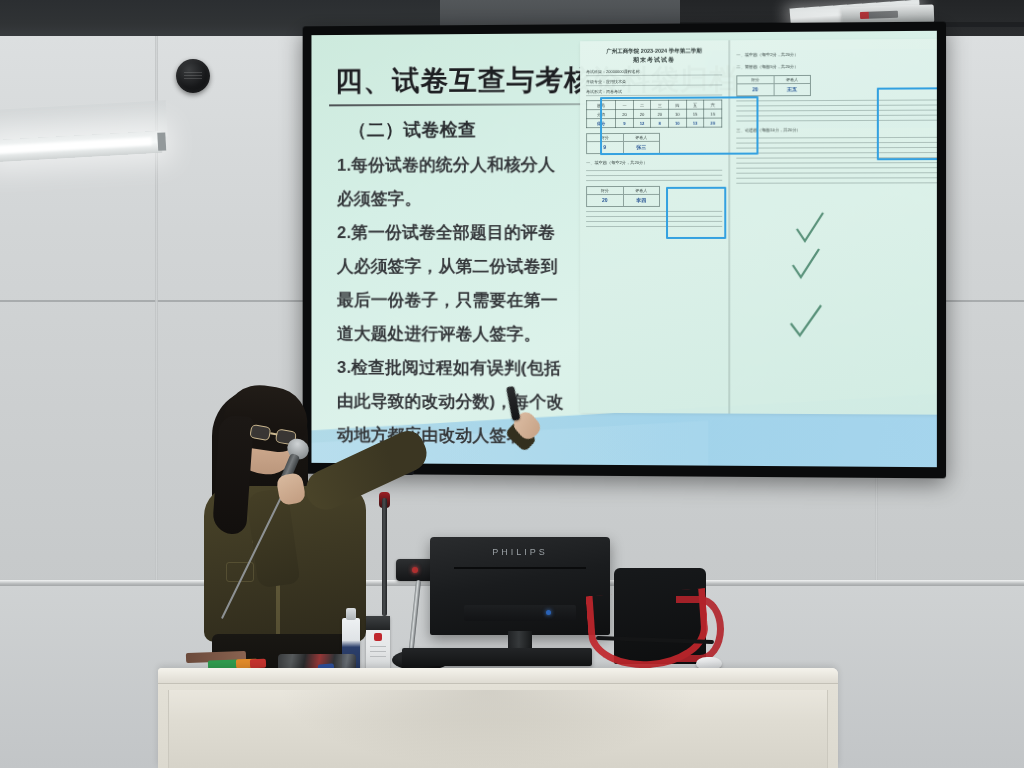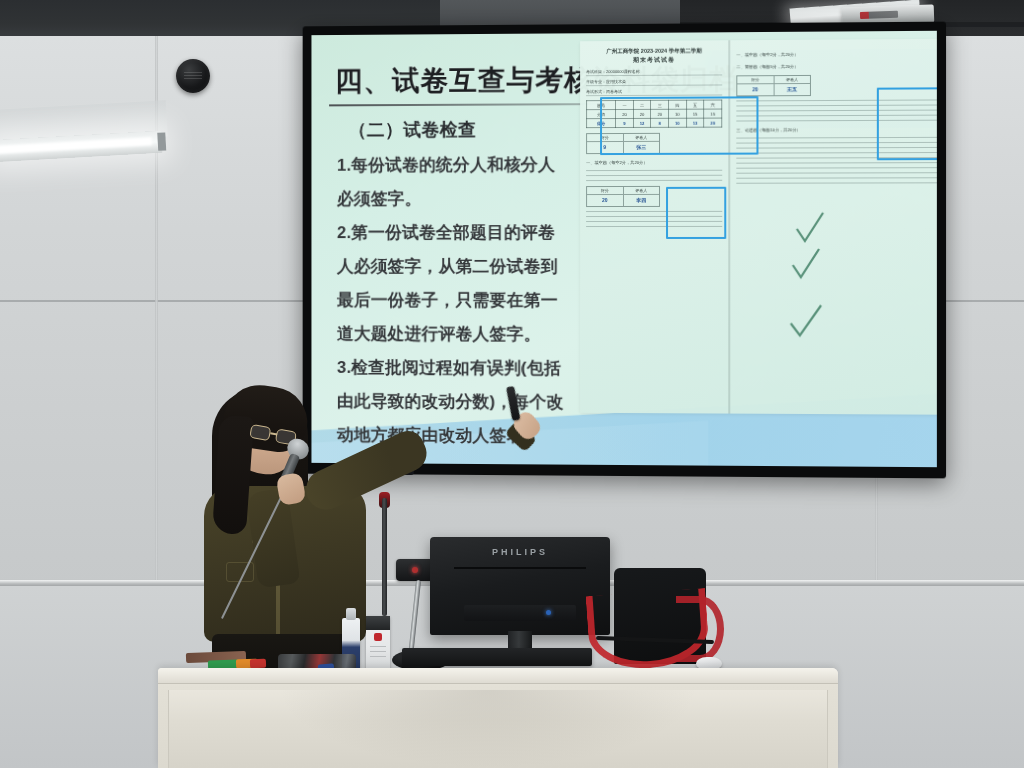--- a/index.html
+++ b/index.html
@@ -218,21 +218,21 @@
     background:linear-gradient(180deg,#eef1f3 0%,#dfe3e6 40%,#2c3f6b 52%,#22345c 100%);
     box-shadow:0 1px 3px rgba(0,0,0,.3);}
   .spray .nozzle{position:absolute;left:4px;top:-10px;width:10px;height:12px;border-radius:2px;
     background:linear-gradient(180deg,#d9dde0,#aeb3b6);}
 
   .monitor{position:absolute;left:430px;top:537px;width:180px;height:120px;}
   .monitor .panel{position:absolute;left:0;top:0;width:180px;height:98px;border-radius:4px 4px 2px 2px;
     background:linear-gradient(170deg,#2a2c2e 0%,#1a1c1e 45%,#0f1011 100%);
     box-shadow:0 5px 14px rgba(0,0,0,.38);}
   .monitor .brand{position:absolute;left:0;top:10px;width:180px;text-align:center;
-    font-size:9px;letter-spacing:3px;color:#9aa0a4;font-weight:bold;}
+    font-size:9px;letter-spacing:3px;color:#9aa0a4;font-weight:normal;}
   .monitor .ridge{position:absolute;left:24px;top:30px;width:132px;height:2px;background:#0a0b0c;}
   .monitor .vent{position:absolute;left:34px;top:68px;width:112px;height:16px;
     background:linear-gradient(180deg,#1d1f21,#121315);border-radius:2px;}
   .monitor .vent:after{content:"";position:absolute;left:82px;top:5px;width:5px;height:5px;
     border-radius:50%;background:#2a63b8;box-shadow:0 0 4px #3f7ed8;}
   .monitor .neck{position:absolute;left:78px;top:94px;width:24px;height:24px;
     background:linear-gradient(90deg,#202224,#36393b 45%,#161819);}
   .monitor .foot{position:absolute;left:48px;top:112px;width:86px;height:10px;border-radius:3px;
     background:linear-gradient(180deg,#2a2c2e,#111213);}
 

